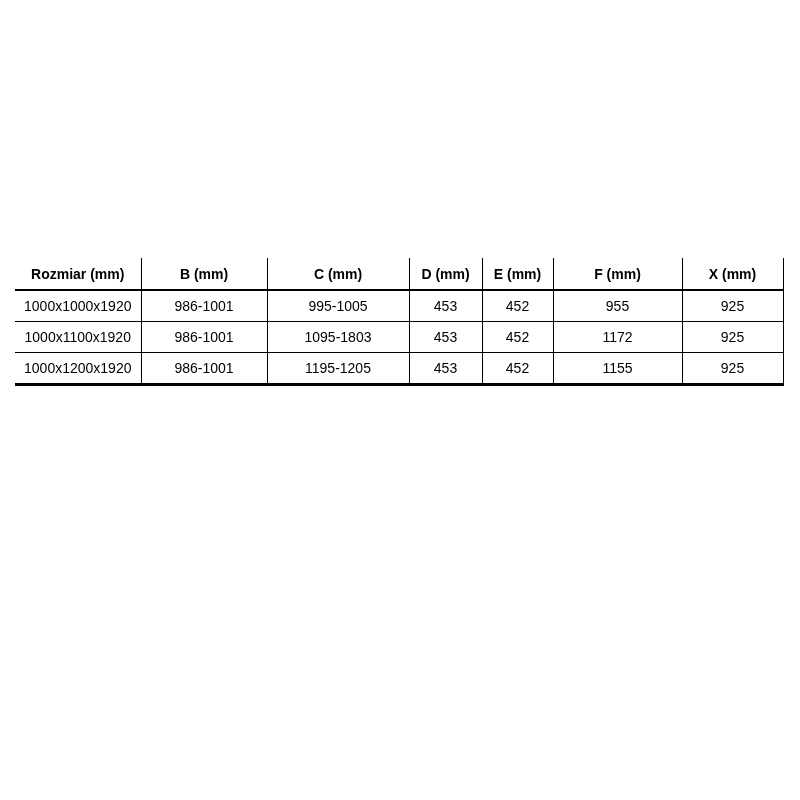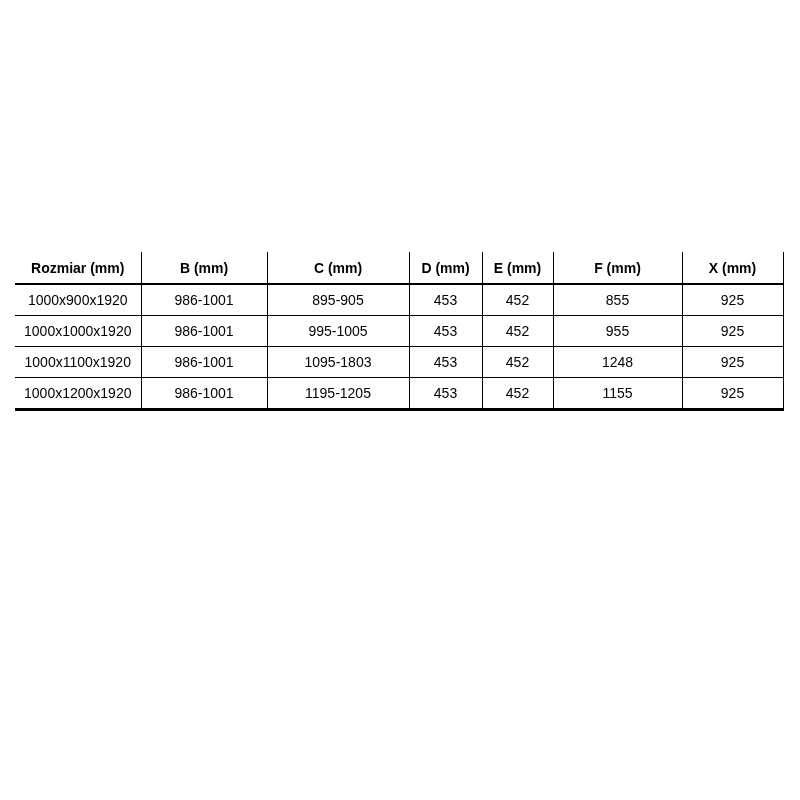--- a/index.html
+++ b/index.html
@@ -10,21 +10,21 @@
     width: 800px;
     height: 800px;
     background: #ffffff;
     font-family: "Liberation Sans", sans-serif;
     position: relative;
     overflow: hidden;
   }
   .spec-table {
     position: absolute;
     left: 15px;
-    top: 252px;
+    top: 258px;
     width: 768px;
     border-collapse: collapse;
     table-layout: fixed;
     color: #000000;
   }
   .spec-table th,
   .spec-table td {
     border: 1.5px solid #000000;
     text-align: center;
     vertical-align: middle;
@@ -82,44 +82,35 @@
         <th>B (mm)</th>
         <th>C (mm)</th>
         <th>D (mm)</th>
         <th>E (mm)</th>
         <th>F (mm)</th>
         <th>X (mm)</th>
       </tr>
   </thead>
   <tbody>
       <tr>
-        <td>1000x900x1920</td>
-        <td>986-1001</td>
-        <td>895-905</td>
-        <td>453</td>
-        <td>452</td>
-        <td>855</td>
-        <td>925</td>
-      </tr>
-      <tr>
         <td>1000x1000x1920</td>
         <td>986-1001</td>
         <td>995-1005</td>
         <td>453</td>
         <td>452</td>
         <td>955</td>
         <td>925</td>
       </tr>
       <tr>
         <td>1000x1100x1920</td>
         <td>986-1001</td>
         <td>1095-1803</td>
         <td>453</td>
         <td>452</td>
-        <td>1248</td>
+        <td>1172</td>
         <td>925</td>
       </tr>
       <tr>
         <td>1000x1200x1920</td>
         <td>986-1001</td>
         <td>1195-1205</td>
         <td>453</td>
         <td>452</td>
         <td>1155</td>
         <td>925</td>

